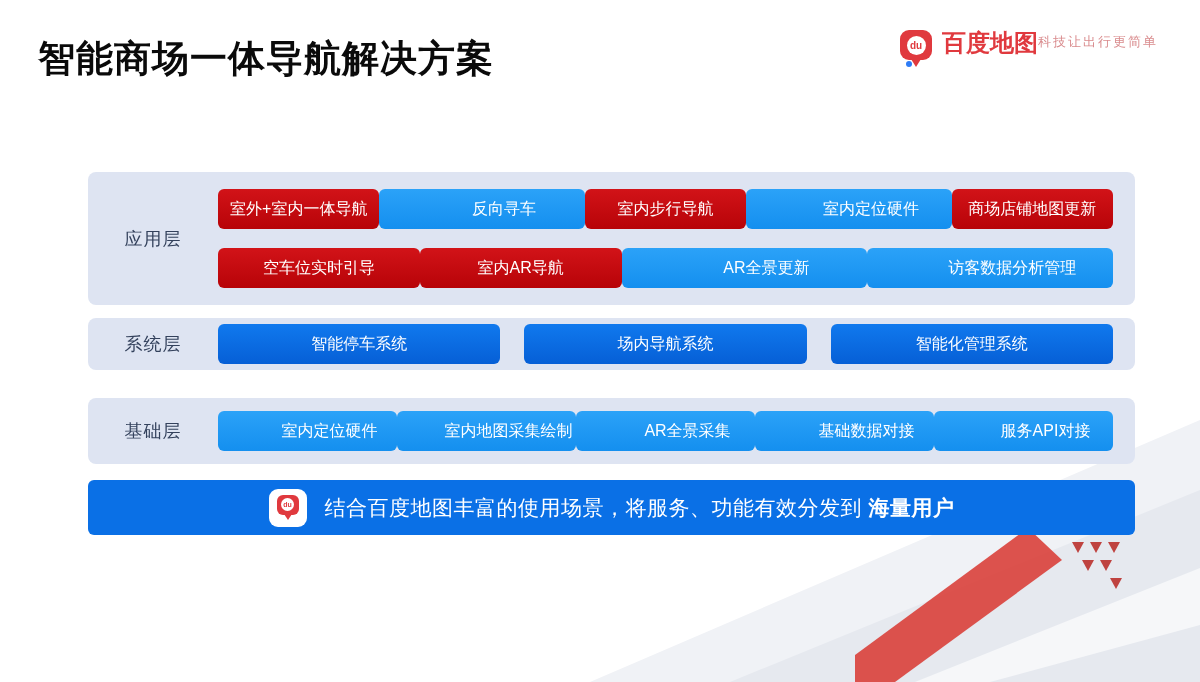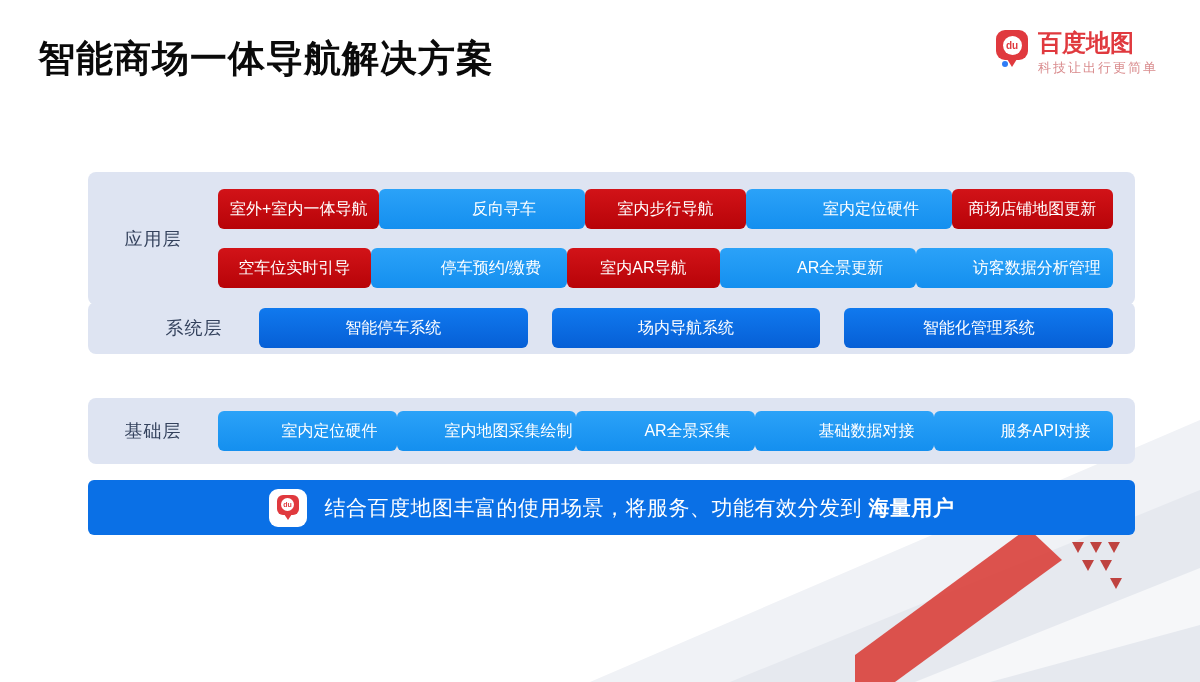--- a/index.html
+++ b/index.html
@@ -30,31 +30,31 @@
     width:19px; height:19px; background:#ffffff; border-radius:50%;
     display:flex; align-items:center; justify-content:center;
     font-size:10px; font-weight:bold; color:#E0393E;
   }
   .pin-tail {
     position:absolute; left:11px; top:29px; width:0; height:0;
     border-left:5px solid transparent; border-right:5px solid transparent;
     border-top:8px solid #E0393E;
   }
   .pin-dot { position:absolute; left:6px; top:31px; width:6px; height:6px; border-radius:50%; background:#2E7CF6; }
-  .logo-text { display:flex; flex-direction:column; }
+  .logo-text { display:flex; flex-direction:row; }
   .brand { font-size:24px; font-weight:bold; color:#E0393E; line-height:1.1; }
   .tagline { font-size:13px; color:#D98B8D; letter-spacing:2px; margin-top:3px; }
 
   
   .panel {
     position:absolute; left:88px; width:1047px; z-index:2;
     background:#DEE4F2; border-radius:8px; display:flex;
   }
   .panel-app  { top:172px; height:133px; }
-  .panel-sys  { top:302px; height:52px;padding-left:41px; }
+  .panel-sys  { top:318px; height:52px; }
   .panel-base { top:398px; height:66px; }
   .panel-label {
     width:130px; display:flex; align-items:center; justify-content:center;
     font-size:18px; color:#33415C; letter-spacing:1px;
   }
   .rows {
     flex:1; display:flex; flex-direction:column; justify-content:center;
     gap:19px; padding-right:22px;
   }
   .btn-row { display:flex; }
@@ -135,21 +135,20 @@
   <div class="rows">
     <div class="btn-row">
       <div class="btn red">室外+室内一体导航</div>
       <div class="btn blue">反向寻车</div>
       <div class="btn red">室内步行导航</div>
       <div class="btn blue">室内定位硬件</div>
       <div class="btn red">商场店铺地图更新</div>
     </div>
     <div class="btn-row">
       <div class="btn red">空车位实时引导</div>
-      <div class="btn blue">停车预约/缴费</div>
       <div class="btn red">室内AR导航</div>
       <div class="btn blue">AR全景更新</div>
       <div class="btn blue">访客数据分析管理</div>
     </div>
   </div>
 </section>
 
 <section class="panel panel-sys">
   <div class="panel-label">系统层</div>
   <div class="rows">

